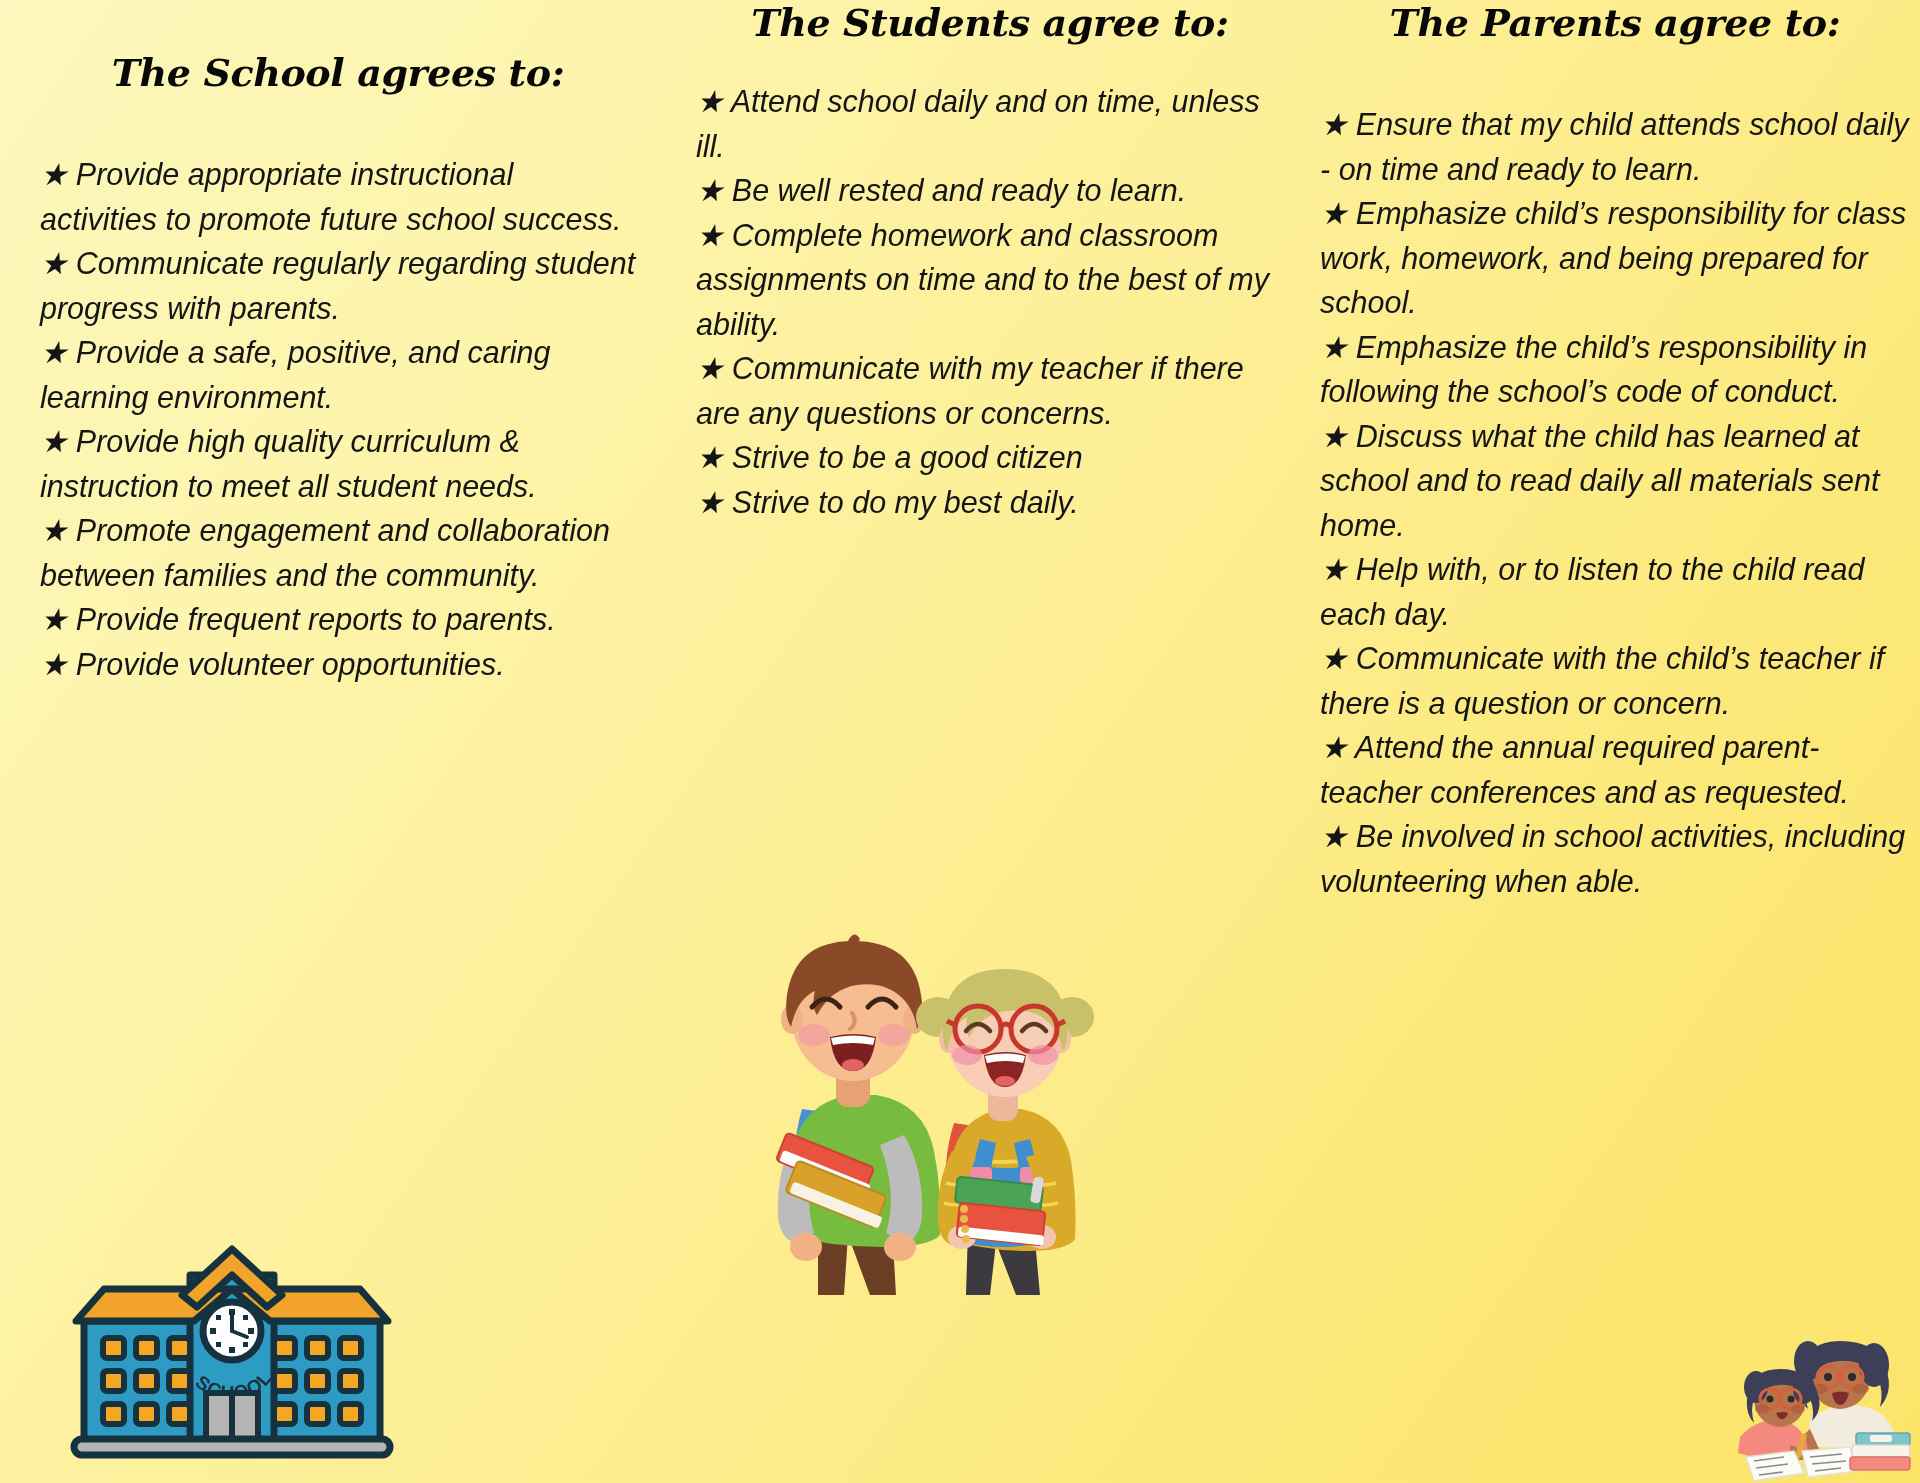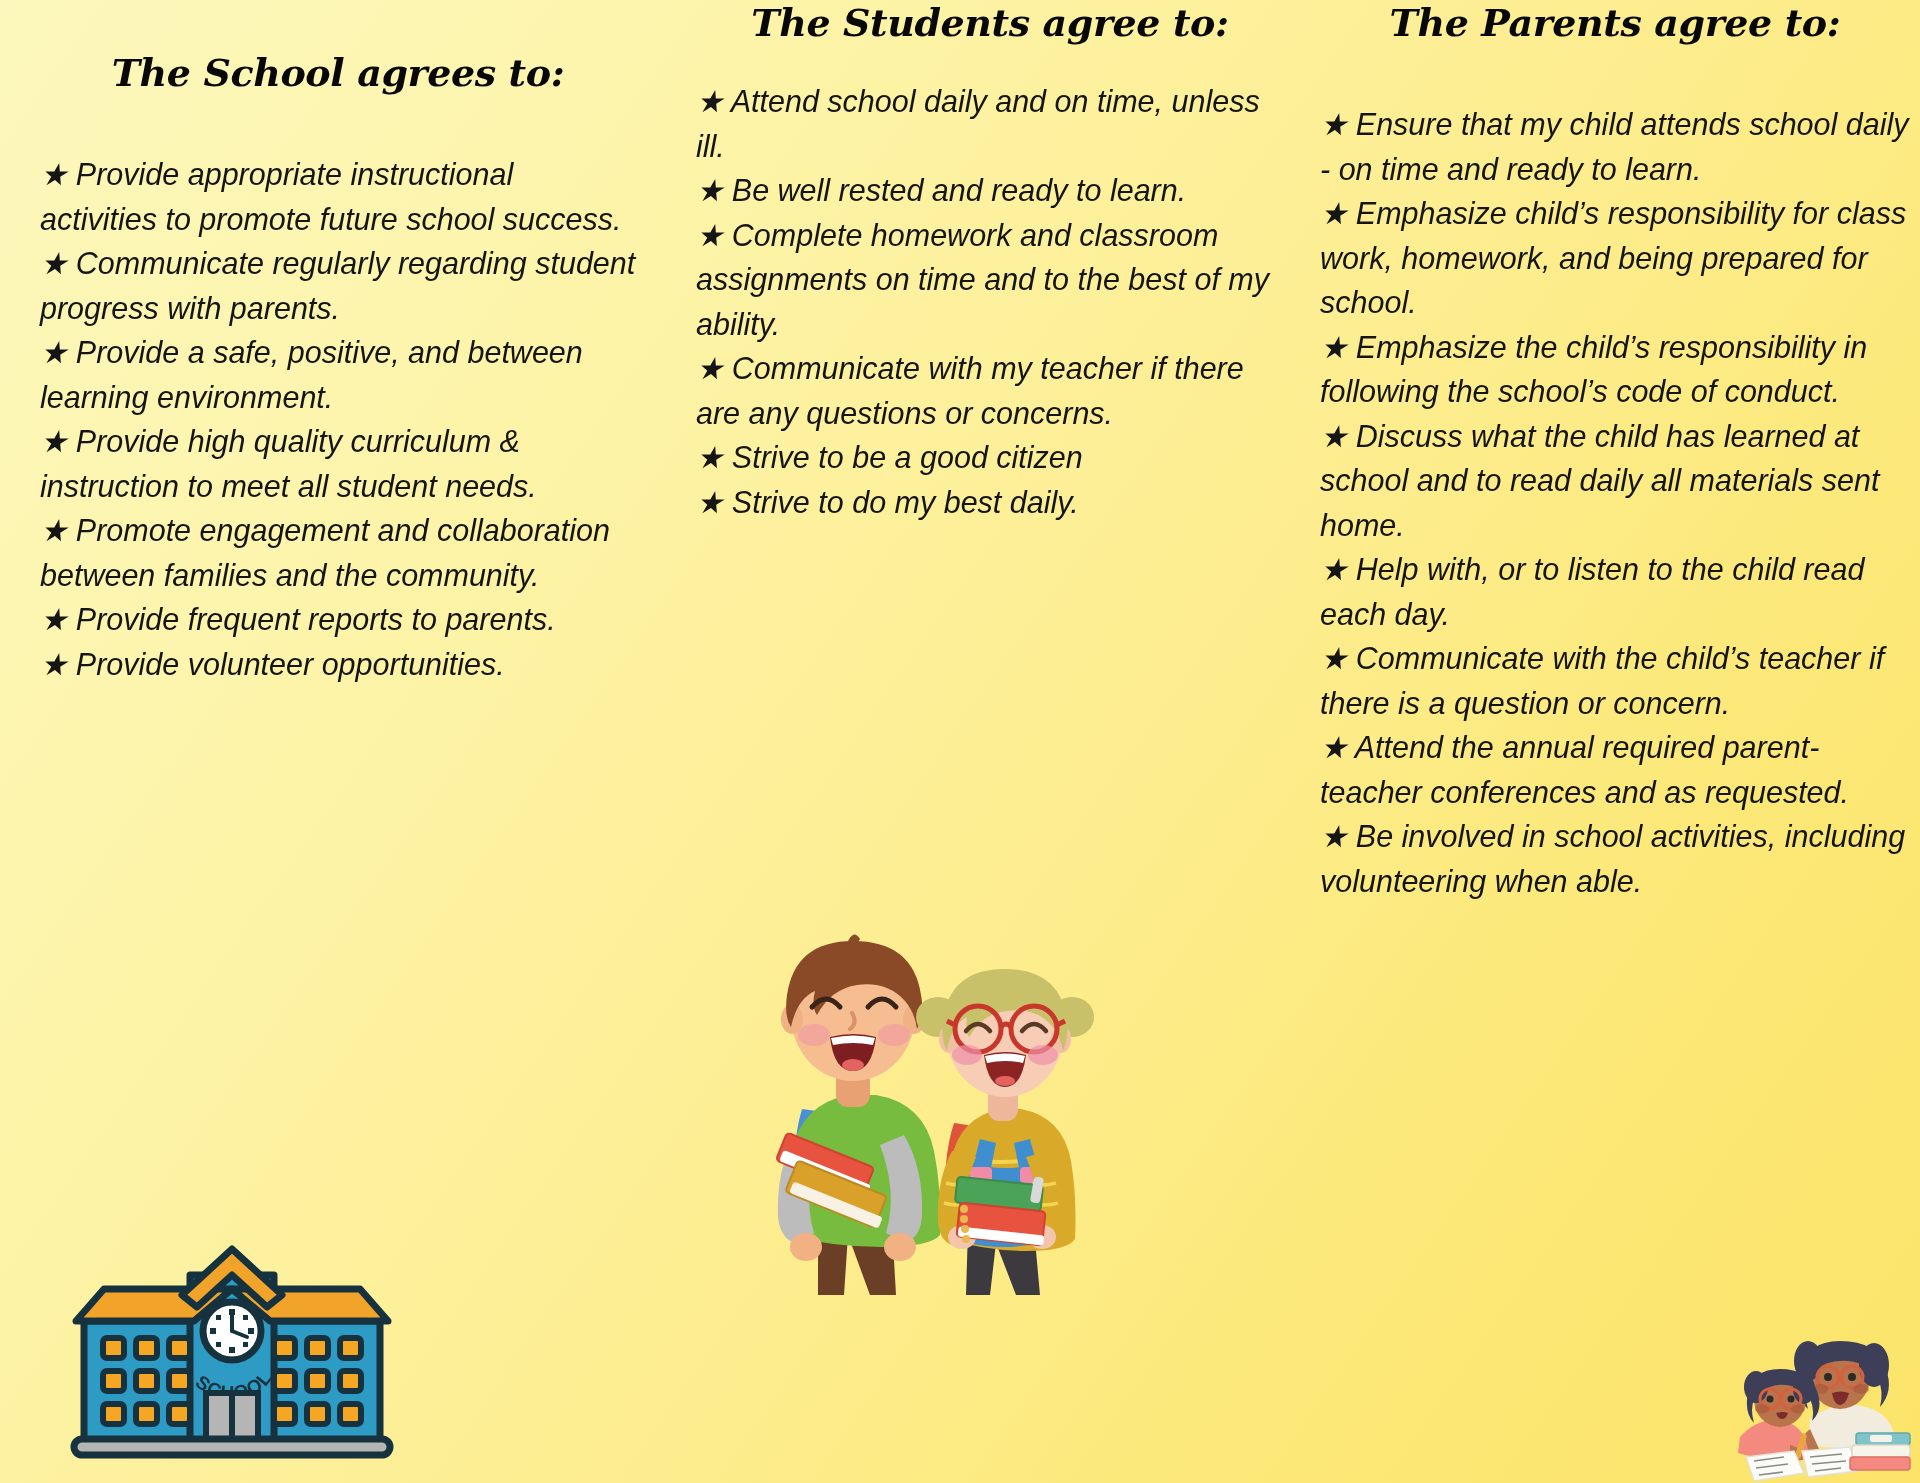--- a/index.html
+++ b/index.html
@@ -106,21 +106,21 @@
 
 <div class="poster">
 
   <div class="columns">
 
     <div class="column col-school">
       <h2 class="col-heading">The School agrees to:</h2>
       <ul class="agreement-list">
         <li class="agreement-item">★ Provide appropriate instructional activities to promote future school success.</li>
         <li class="agreement-item">★ Communicate regularly regarding student progress with parents.</li>
-        <li class="agreement-item">★ Provide a safe, positive, and between learning environment.</li>
+        <li class="agreement-item">★ Provide a safe, positive, and caring learning environment.</li>
         <li class="agreement-item">★ Provide high quality curriculum &amp; instruction to meet all student needs.</li>
         <li class="agreement-item">★ Promote engagement and collaboration between families and the community.</li>
         <li class="agreement-item">★ Provide frequent reports to parents.</li>
         <li class="agreement-item">★ Provide volunteer opportunities.</li>
       </ul>
     </div>
 
     <div class="column col-students">
       <h2 class="col-heading">The Students agree to:</h2>
       <ul class="agreement-list">

